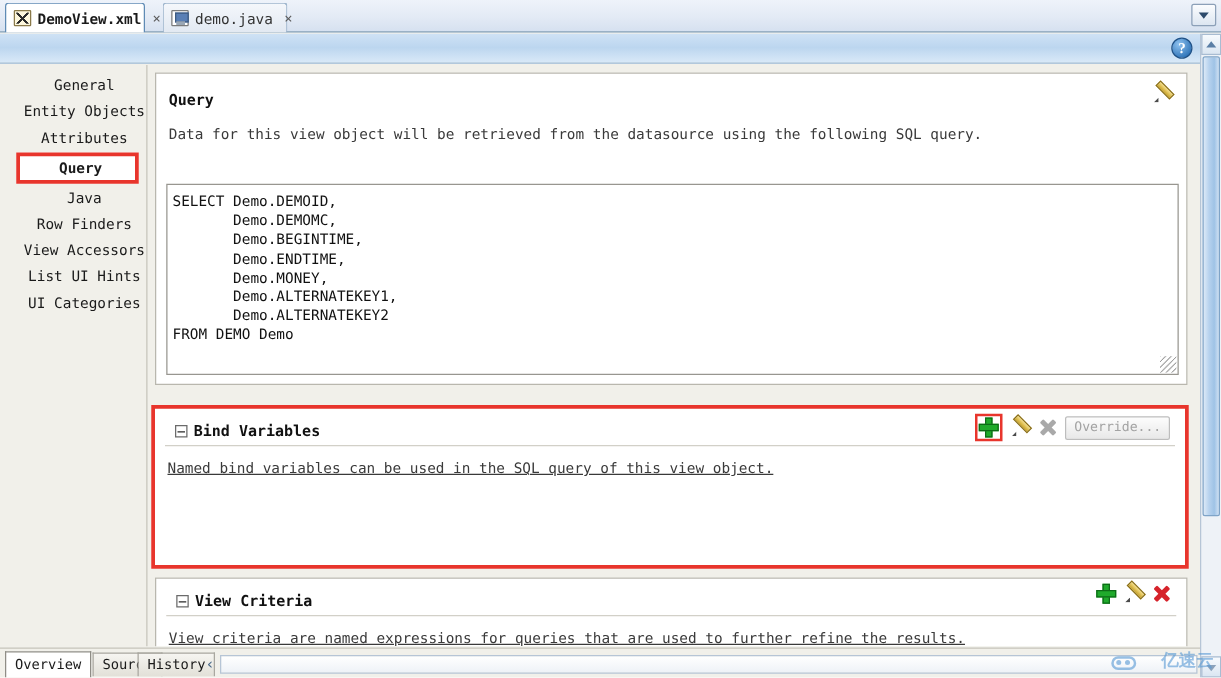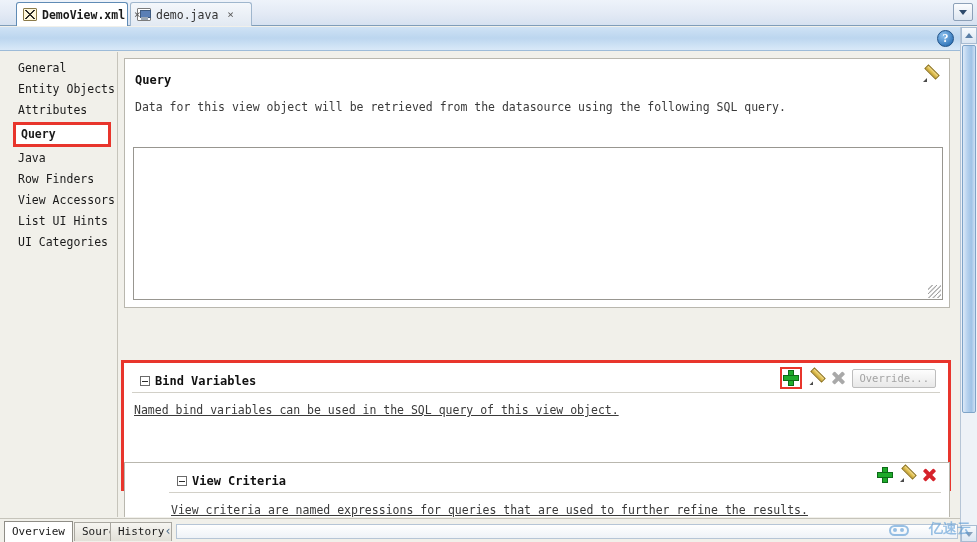--- a/index.html
+++ b/index.html
@@ -102,20 +102,21 @@
     position: absolute; left: 0; top: 52px; width: 118px; height: 465px;
     background: #f1f0ea;
     border-right: 1px solid #c6c4bb;
   }
   .navitem {
     height: 21px; line-height: 21px;
     padding-left: 18px;
     font-size: 11.5px; color: #1a1a1a;
     white-space: nowrap;
     cursor: pointer;
+    text-align: center;
   }
   .navitem.sel {
     position: relative;
     background: #ffffff;
     font-weight: bold;
     border: 3px solid #e8352c;
     height: 25px; line-height: 19px;
     margin: 1px 6px 1px 13px;
     padding-left: 5px;
   }
@@ -163,24 +164,24 @@
     background:
       linear-gradient(135deg, transparent 44%, #9a9a9a 44%, #9a9a9a 56%, transparent 56%) 0 0/4.5px 4.5px,
       linear-gradient(135deg, transparent 44%, #9a9a9a 44%, #9a9a9a 56%, transparent 56%) 0 0/4.5px 4.5px;
     cursor: nwse-resize;
   }
 
   
   #bind-panel {
     top: 272px; height: 131px;
     border: 3px solid #e8352c;
-    left: 2px; width: 830px; margin-top: 36px;
-  }
-  
-  #vc-panel { top: 410px; height: 60px; padding-left: 36px; }
+    left: 2px; width: 830px;
+  }
+  
+  #vc-panel { top: 410px; height: 60px; }
 
   .sec-header {
     position: relative; height: 30px;
     padding: 7px 0 0 8px;
     border-bottom: 1px solid #d2d0c8;
     margin: 0 8px;
     display: flex; align-items: center;
   }
   .collapse-box {
     width: 10px; height: 10px; border: 1px solid #6b6b6b;
@@ -332,26 +333,26 @@
     font-family: "DejaVu Sans", "Liberation Sans", sans-serif;
     font-size: 14px; color: #5b9bd5; font-weight: bold;
   }
 </style>
 </head>
 <body>
 
 <div id="root">
 
   <div class="tabstrip">
-    <div class="ttab active" style="left:16px; width:112px;">
+    <div class="ttab active" style="left:4px; width:112px;">
       <span class="ico-xml"></span>
       <span>DemoView.xml</span>
       <span class="tab-close">×</span>
     </div>
-    <div class="ttab inactive" style="left:130px; width:122px;">
+    <div class="ttab inactive" style="left:130px; width:100px;">
       <span class="ico-java"></span>
       <span>demo.java</span>
       <span class="tab-close">×</span>
     </div>
     <div class="tabstrip-dropdown"></div>
   </div>
 
   <div class="helpbar">
     <div class="help-icon">?</div>
   </div>
@@ -371,20 +372,28 @@
 
   <div class="content">
 
     <div class="panel" id="query-panel">
       <div class="q-head">
         <span class="sec-title">Query</span>
         <span class="ic-pencil" style="position:absolute; right:10px; top:8px;"></span>
       </div>
       <div class="q-desc sec-desc">Data for this view object will be retrieved from the datasource using the following SQL query.</div>
       <div class="sqlbox">
+        <pre>SELECT Demo.DEMOID,
+       Demo.DEMOMC,
+       Demo.BEGINTIME,
+       Demo.ENDTIME,
+       Demo.MONEY,
+       Demo.ALTERNATEKEY1,
+       Demo.ALTERNATEKEY2
+FROM DEMO Demo</pre>
         <div class="resize-grip"></div>
       </div>
     </div>
 
     <div class="panel" id="bind-panel">
       <div class="sec-header">
         <span class="collapse-box"></span>
         <span class="sec-title">Bind Variables</span>
         <span class="sec-tools">
           <span class="hl-box">

